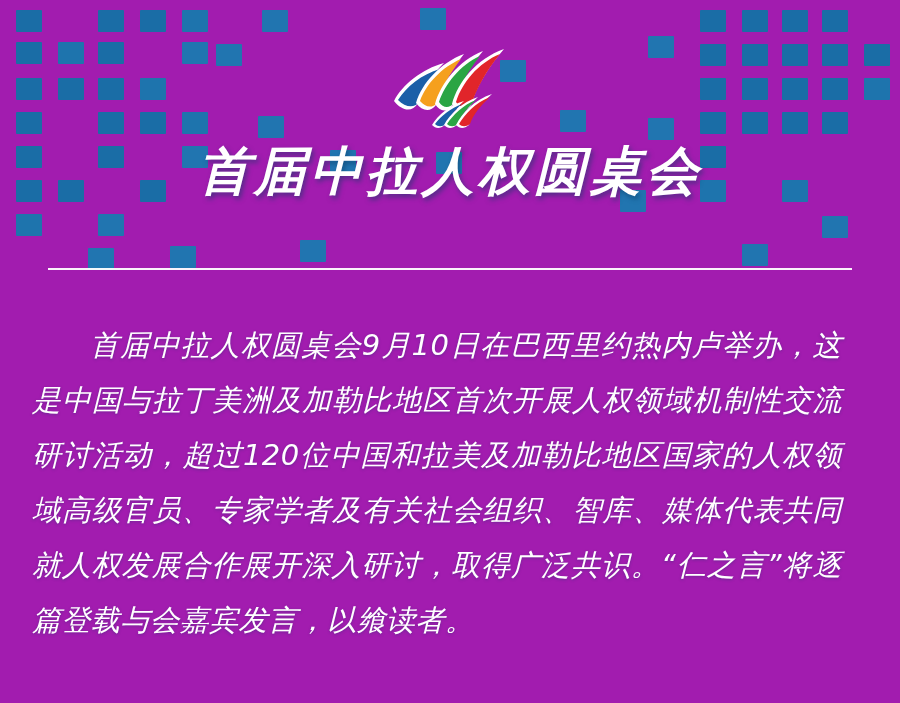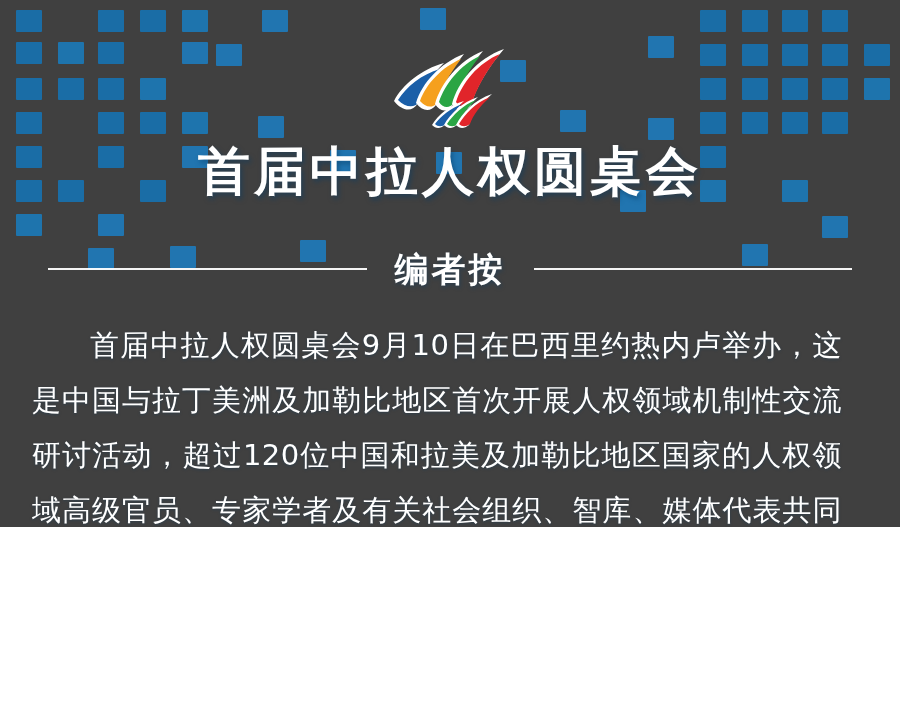--- a/index.html
+++ b/index.html
@@ -10,23 +10,24 @@
     width: 900px;
     height: 703px;
     overflow: hidden;
     font-family: "Liberation Sans", sans-serif;
   }
 
   
   .poster {
     position: relative;
     width: 900px;
-    height: 527px;
-    background: #404040;
+    height: 703px;
+    background: #a21caf;
     overflow: hidden;
+    font-style: italic;
   }
 
   
   .pattern-layer {
     position: absolute;
     inset: 0;
     pointer-events: none;
   }
   .sq {
     position: absolute;
@@ -218,21 +219,20 @@
 
       <path d="M68 80 C74 68 86 55 104 49 C93 59 84 69 81 80 C76 84 72 84 68 80 Z" fill="#ffffff"></path>
       <path d="M71 79 C77 69 87 58 102 52 C92 61 85 70 82 79 C78 82 74 82 71 79 Z" fill="#e1252a"></path>
     </svg>
   </div>
 
   <div class="title">首届中拉人权圆桌会</div>
 
   <div class="note-band">
     <div class="rule"></div>
-    <div class="note-label">编者按</div>
     <div class="rule"></div>
   </div>
 
   <div class="body-copy">
     <p>首届中拉人权圆桌会9月10日在巴西里约热内卢举办，这是中国与拉丁美洲及加勒比地区首次开展人权领域机制性交流研讨活动，超过120位中国和拉美及加勒比地区国家的人权领域高级官员、专家学者及有关社会组织、智库、媒体代表共同就人权发展合作展开深入研讨，取得广泛共识。“仁之言”将逐篇登载与会嘉宾发言，以飨读者。</p>
   </div>
 
 </div>
 
 </body></html>

